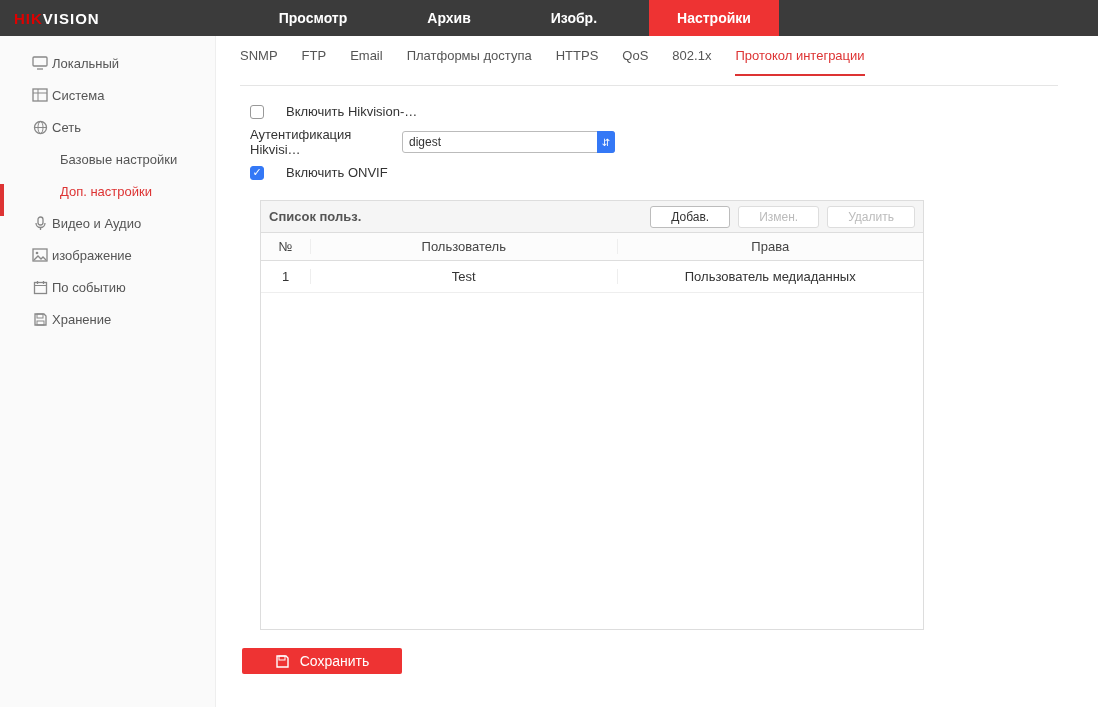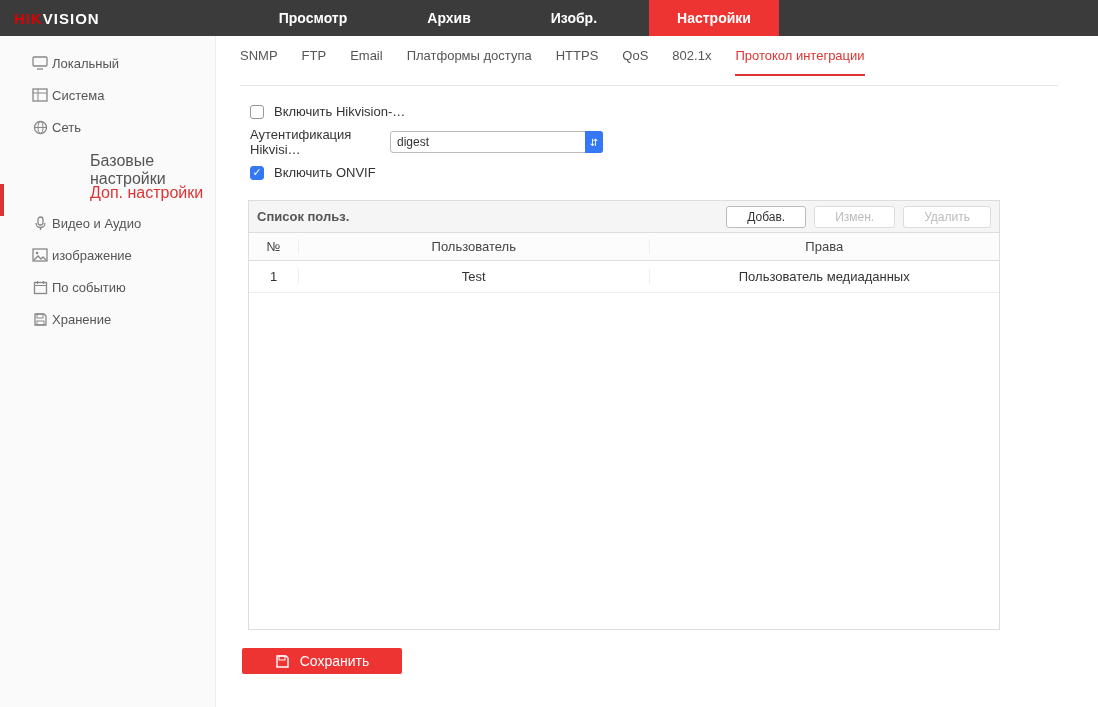--- a/index.html
+++ b/index.html
@@ -8,35 +8,35 @@
   .logo { display: flex; align-items: center; padding: 0 18px 0 14px; font-weight: bold; font-size: 15px; letter-spacing: 1px; }
   .logo .hik { color: #d00; }
   .logo .vision { color: #fff; }
   .spacer1 { width: 85px; }
   .nav-item { color: #fff; display: flex; align-items: center; justify-content: center; padding: 0 28px; cursor: pointer; font-size: 14px; font-weight: bold; }
   .nav-item.active { background: #e33; }
   .body { display: flex; height: calc(707px - 36px); }
   .sidebar { width: 216px; background: #fafafa; border-right: 1px solid #eee; padding-top: 20px; }
   .side-item { display: flex; align-items: flex-start; height: 32px; padding-left: 28px; color: #555; cursor: pointer; position: relative; }
   .side-item .ic { width: 24px; display: inline-flex; justify-content: center; color: #888; }
-  .side-item.sub { padding-left: 90px; font-size: 16px; }
+  .side-item.sub { padding-left: 60px; font-size: 13px; }
   .side-item.active { color: #d33; }
   .side-item.active::before { content:""; position:absolute; left:0; top:0; bottom:0; width:4px; background:#d33; }
   .content { flex: 1; padding: 12px 0 0 24px; position: relative; }
   .tabs { display: flex; gap: 24px; border-bottom: 1px solid #e5e5e5; padding-bottom: 16px; margin-right: 40px; margin-bottom: 18px; }
   .tab { color: #555; cursor: pointer; font-size: 13px; padding-bottom: 6px; }
   .tab.active { color: #d33; border-bottom: 2px solid #d33; margin-bottom: -7px; }
-  .form-row { display: flex; align-items: center; margin: 6px 0 8px 10px; font-size: 13px; color: #333; }
+  .form-row { display: flex; align-items: center; margin: 6px 0 8px 10px; font-size: 13px; color: #333; gap: 12px; }
   .form-row .lbl { width: 140px; }
   .checkbox { width: 14px; height: 14px; border: 1px solid #999; border-radius: 3px; margin-right: 10px; display:inline-flex; align-items:center; justify-content:center; font-size:11px; }
   .checkbox.checked { background:#3478f6; border-color:#3478f6; color:#fff; }
   .select-wrap { position: relative; display: inline-block; }
   .select { width: 213px; height: 22px; border: 1px solid #bbb; border-radius: 3px; padding: 0 6px; font-size: 12px; line-height: 20px; background:#fff; }
   .select-caret { position:absolute; right:0; top:0; width:18px; height:22px; background:#3478f6; border-radius:0 3px 3px 0; display:flex; align-items:center; justify-content:center; color:#fff; font-size:10px; }
-  .panel { border:1px solid #ddd; width: 752px; margin-left:8px; }
+  .panel { border:1px solid #ddd; width: 664px; margin-left:20px; }
   .panel-header { background:#f5f5f5; height:32px; display:flex; align-items:center; justify-content:space-between; padding:0 8px; border-bottom:1px solid #ddd; font-weight:bold; color:#555; }
   .panel-header .btns { display:flex; gap:8px; }
   .btn { background:#fff; border:1px solid #bcbcbc; border-radius:3px; padding:3px 20px; font-size:12px; cursor:pointer; color:#333; }
   .btn.disabled { color:#bbb; border-color:#ddd; cursor:default; }
   .table-head { display:flex; height:28px; align-items:center; border-bottom:1px solid #ddd; background:#fcfcfc; color:#444; }
   .col-n { width:50px; text-align:center; border-right:1px solid #eee; }
   .col-u { flex:1; text-align:center; border-right:1px solid #eee; }
   .col-r { flex:1; text-align:center; }
   .table-row { display:flex; height:32px; align-items:center; border-bottom:1px solid #eee; }
   .table-body { height: 368px; }

